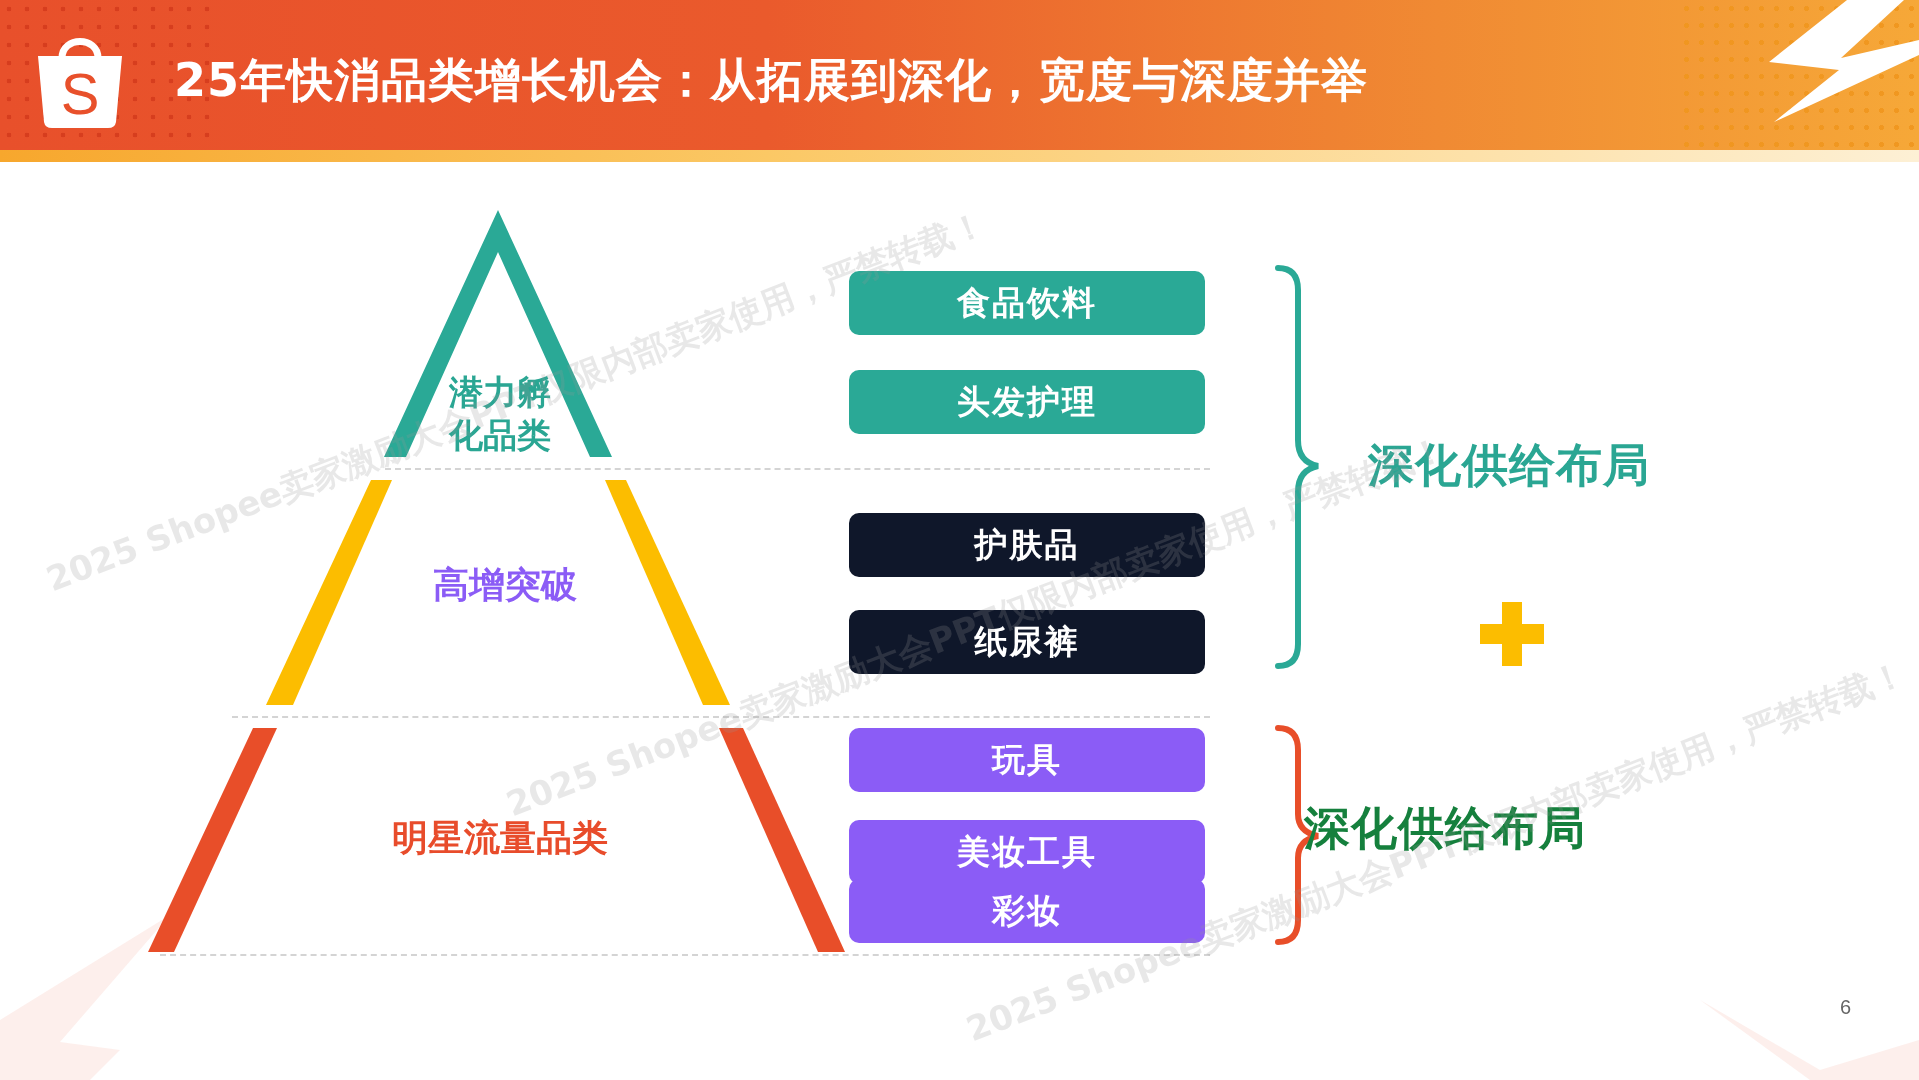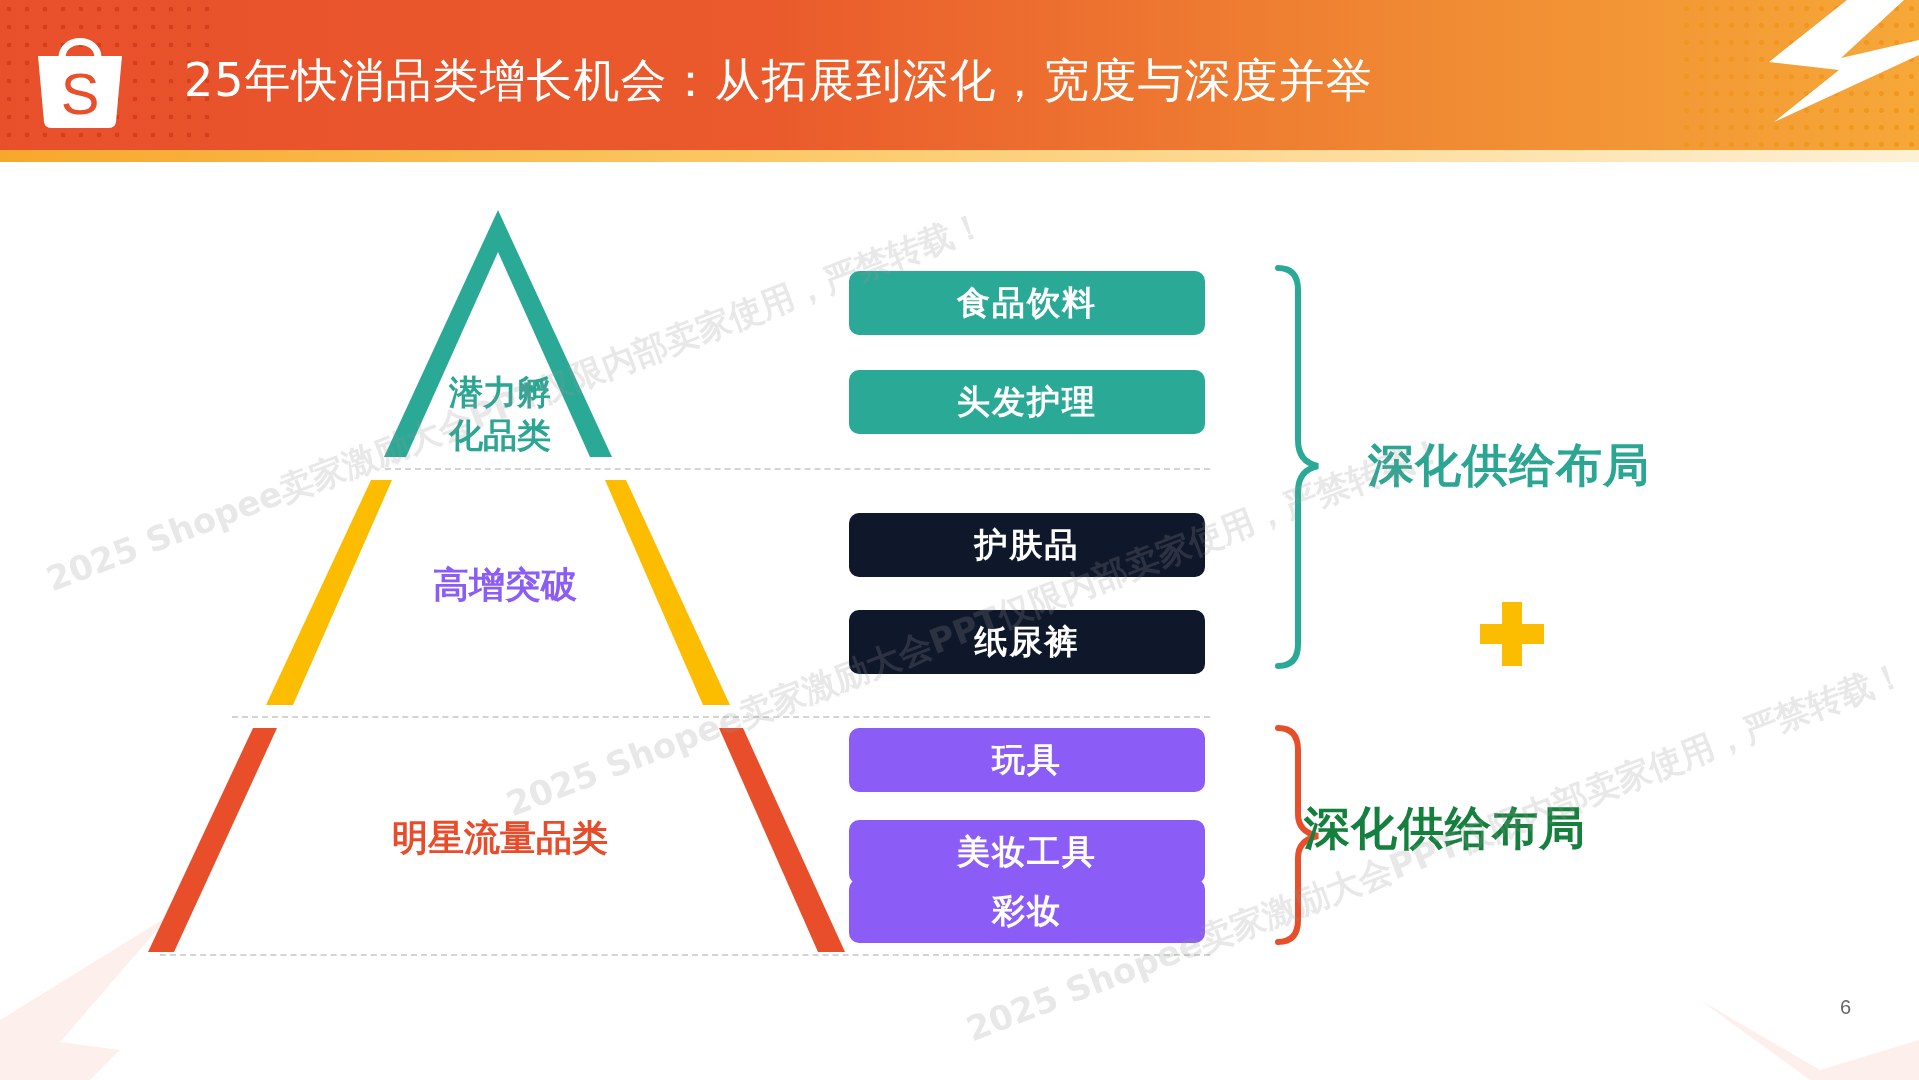--- a/index.html
+++ b/index.html
@@ -23,22 +23,22 @@
   }
   .dots-right {
     position: absolute; right: 0; top: 0; width: 240px; height: 150px;
     background-image: radial-gradient(circle, rgba(240,150,30,0.9) 2.4px, transparent 2.8px);
     background-size: 15px 17px;
   }
   .logo {
     position: absolute; left: 32px; top: 28px; width: 96px; height: 102px;
   }
   .title {
-    position: absolute; left: 184px; top: 50px;
-    font-size: 46px; font-weight: normal; color: #ffffff; letter-spacing: 1px;
+    position: absolute; left: 174px; top: 50px;
+    font-size: 46px; font-weight: bold; color: #ffffff; letter-spacing: 1px;
     white-space: nowrap;
   }
   .bolt { position: absolute; right: 0; top: 0; width: 190px; height: 125px; }
 
   
   .wm {
     position: absolute; font-size: 34px; font-weight: bold; color: rgba(150,150,150,0.22);
     white-space: nowrap; transform-origin: left top; transform: rotate(-21deg);
     pointer-events: none; z-index: 5;
   }

